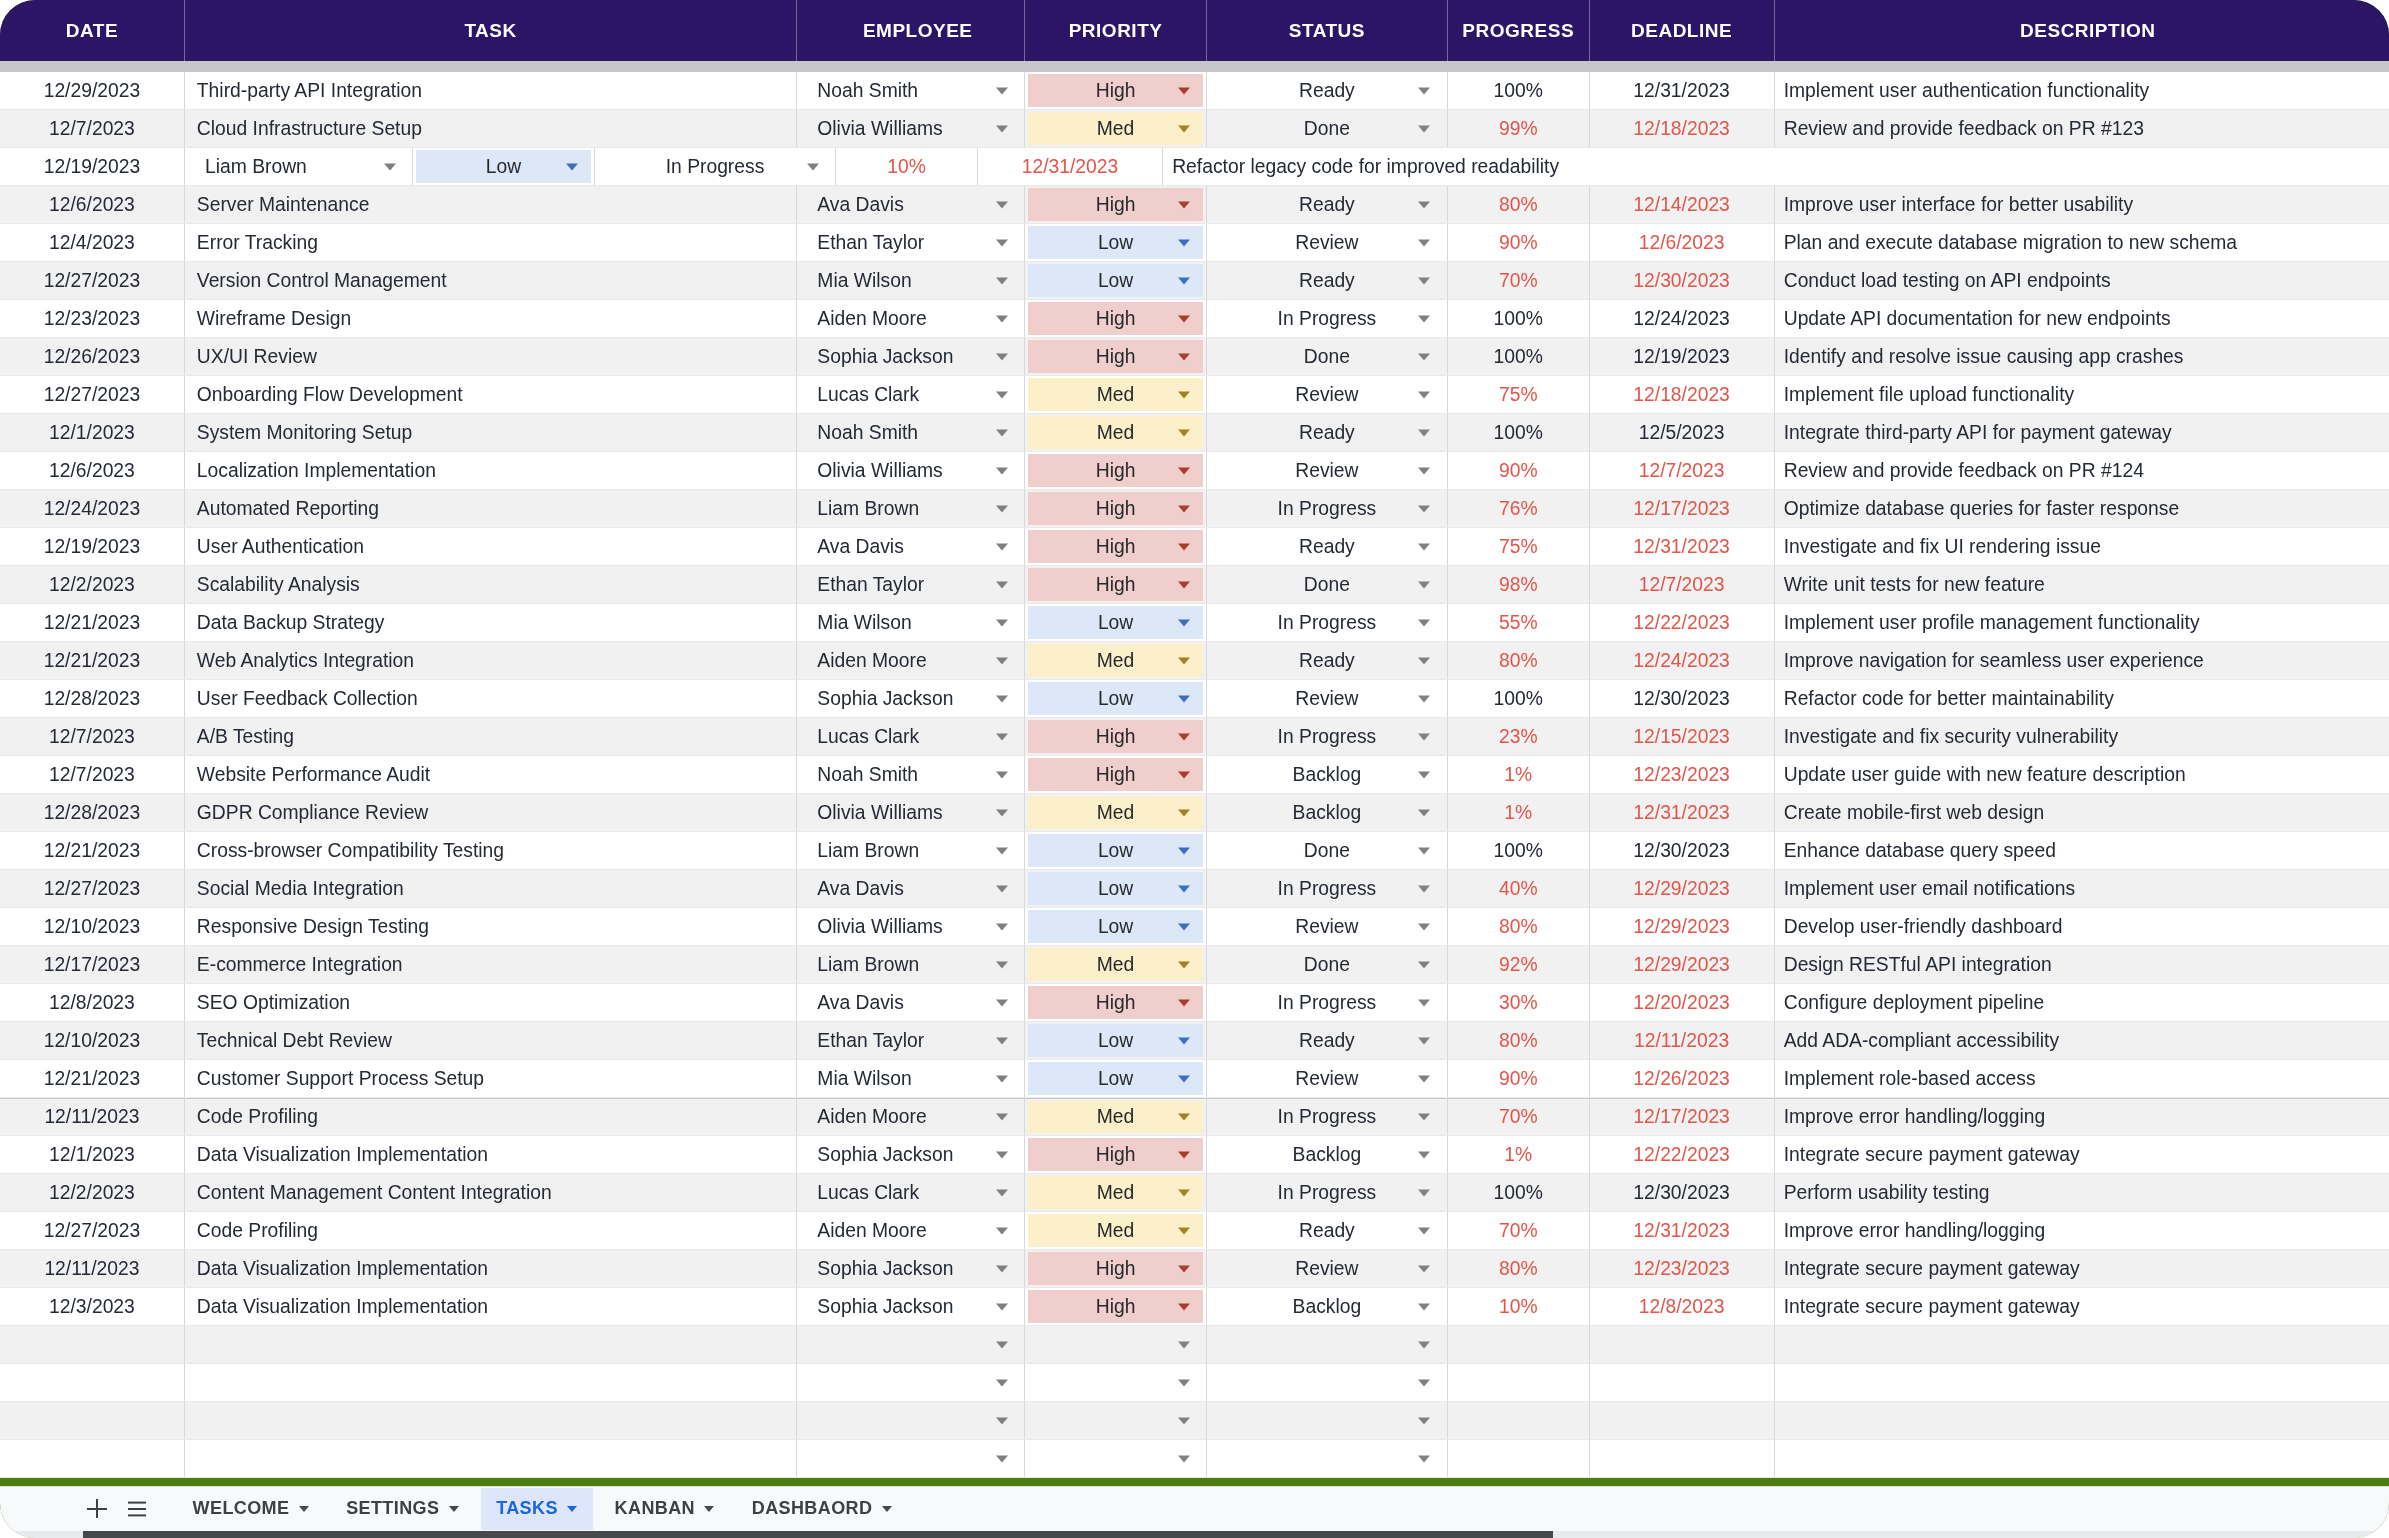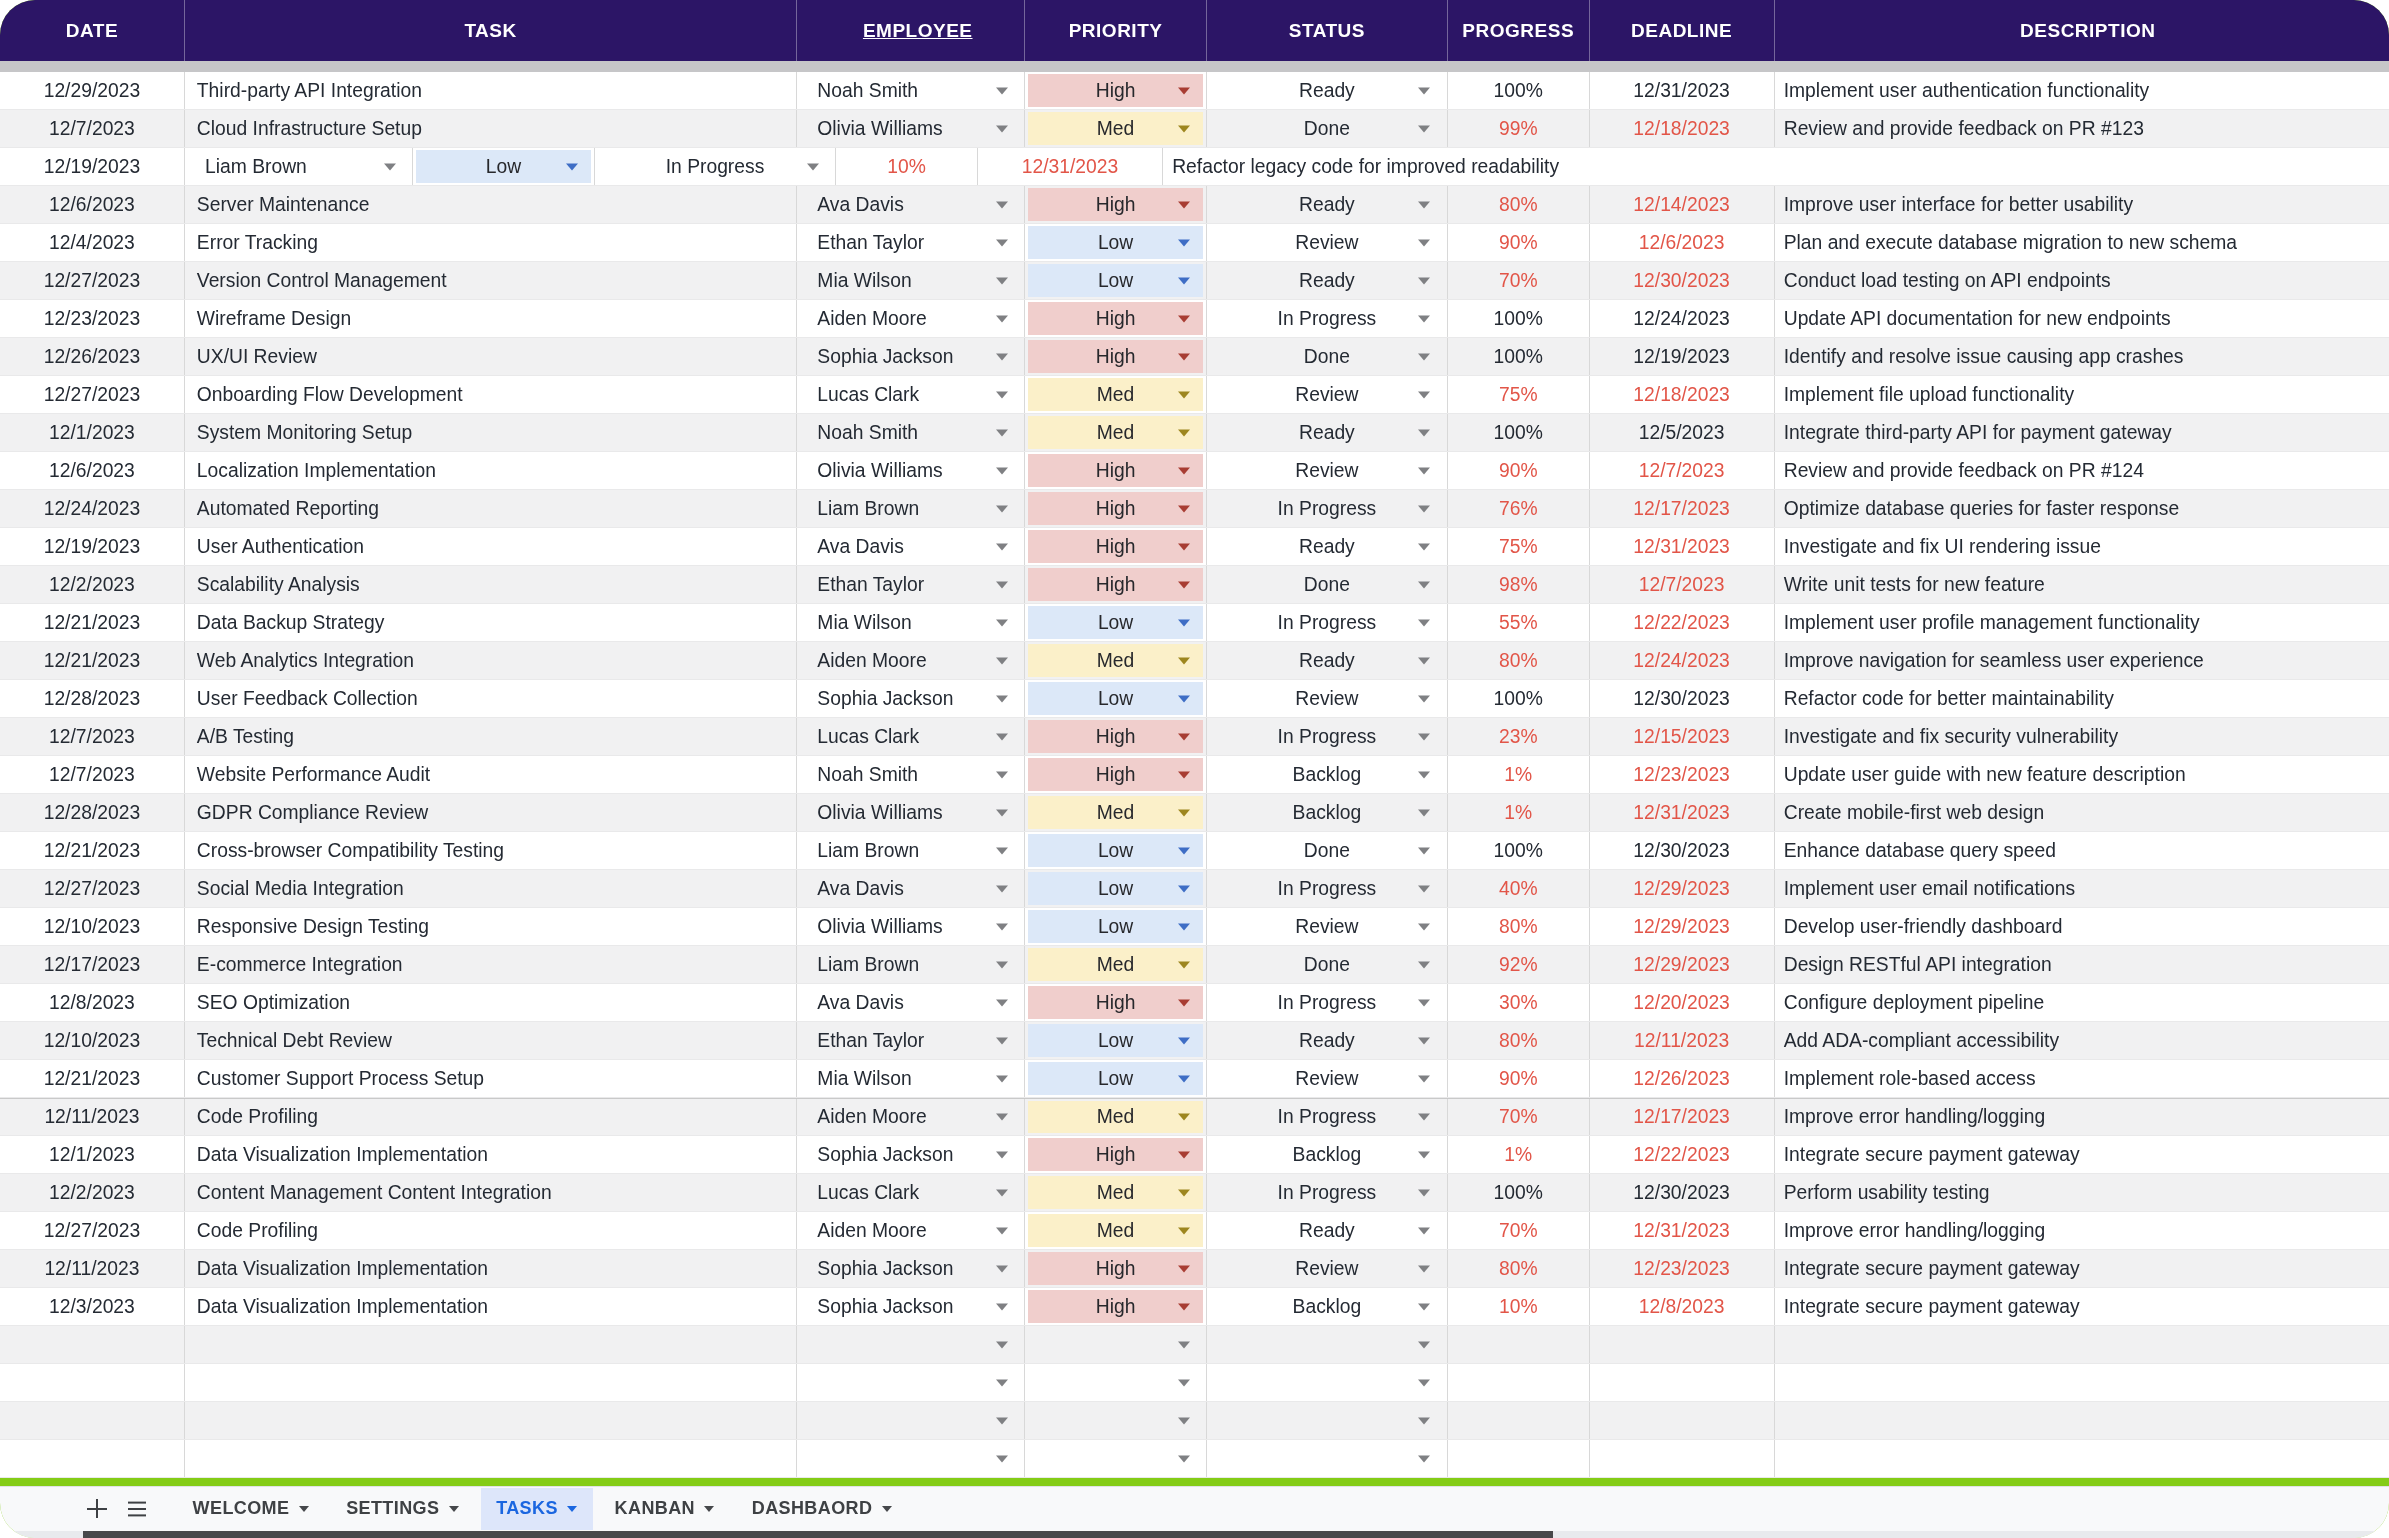--- a/index.html
+++ b/index.html
@@ -1,18 +1,18 @@
 <!DOCTYPE html>
 <html style="--header-bg: #2c1566; --alert-red: #e25548; --pri-high-bg: #f0cecc; --pri-high-arrow: #a83d33; --pri-med-bg: #fbf0c9; --pri-med-arrow: #9d861f; --pri-low-bg: #dce8f8; --pri-low-arrow: #3e6dc5; --active-tab-text: #1a66e0; --active-tab-bg: #dde6fa;font-size:14.7px"><head>
 <meta charset="utf-8">
 <style>
   html,body{margin:0;padding:0;background:#ffffff;}
   .app{
     position:relative;width:2389px;height:1538px;border-radius:35px;overflow:hidden;
-    background:#84cc16;font-family:"Liberation Sans","DejaVu Sans",sans-serif;
+    background:#4d7c0f;font-family:"Liberation Sans","DejaVu Sans",sans-serif;
   }
   
   .hdr{display:flex;height:61px;background:var(--header-bg,#2c1566);}
   .hcell{
     display:flex;align-items:center;justify-content:center;box-sizing:border-box;
     color:#fff;font-weight:700;font-size:19px;letter-spacing:0.5px;
     border-left:0.9px solid rgba(255,255,255,.35);
   }
   .hcell:first-child{border-left:none;}
   .hdr-gap{height:11px;background:#c6c6c8;}
@@ -82,21 +82,21 @@
   .hthumb{position:absolute;left:83px;top:0;width:1470px;height:7.4px;background:#47484a;cursor:pointer;}
 </style>
 </head>
 <body>
 
 <div class="app">
 
   <div class="hdr">
     <div class="hcell c-date">DATE</div>
     <div class="hcell c-task" style="justify-content:center;padding-left:0;">TASK</div>
-    <div class="hcell c-emp" style="justify-content:center;padding-left:14px;text-decoration:underline;">EMPLOYEE</div>
+    <div class="hcell c-emp" style="justify-content:center;padding-left:14px;">EMPLOYEE</div>
     <div class="hcell c-pri" style="justify-content:center;">PRIORITY</div>
     <div class="hcell c-status">STATUS</div>
     <div class="hcell c-prog">PROGRESS</div>
     <div class="hcell c-dead">DEADLINE</div>
     <div class="hcell c-desc" style="justify-content:center;padding-left:12px;">DESCRIPTION</div>
   </div>
 
   <div class="hdr-gap"></div>
 
   <div class="rows" id="rows">

